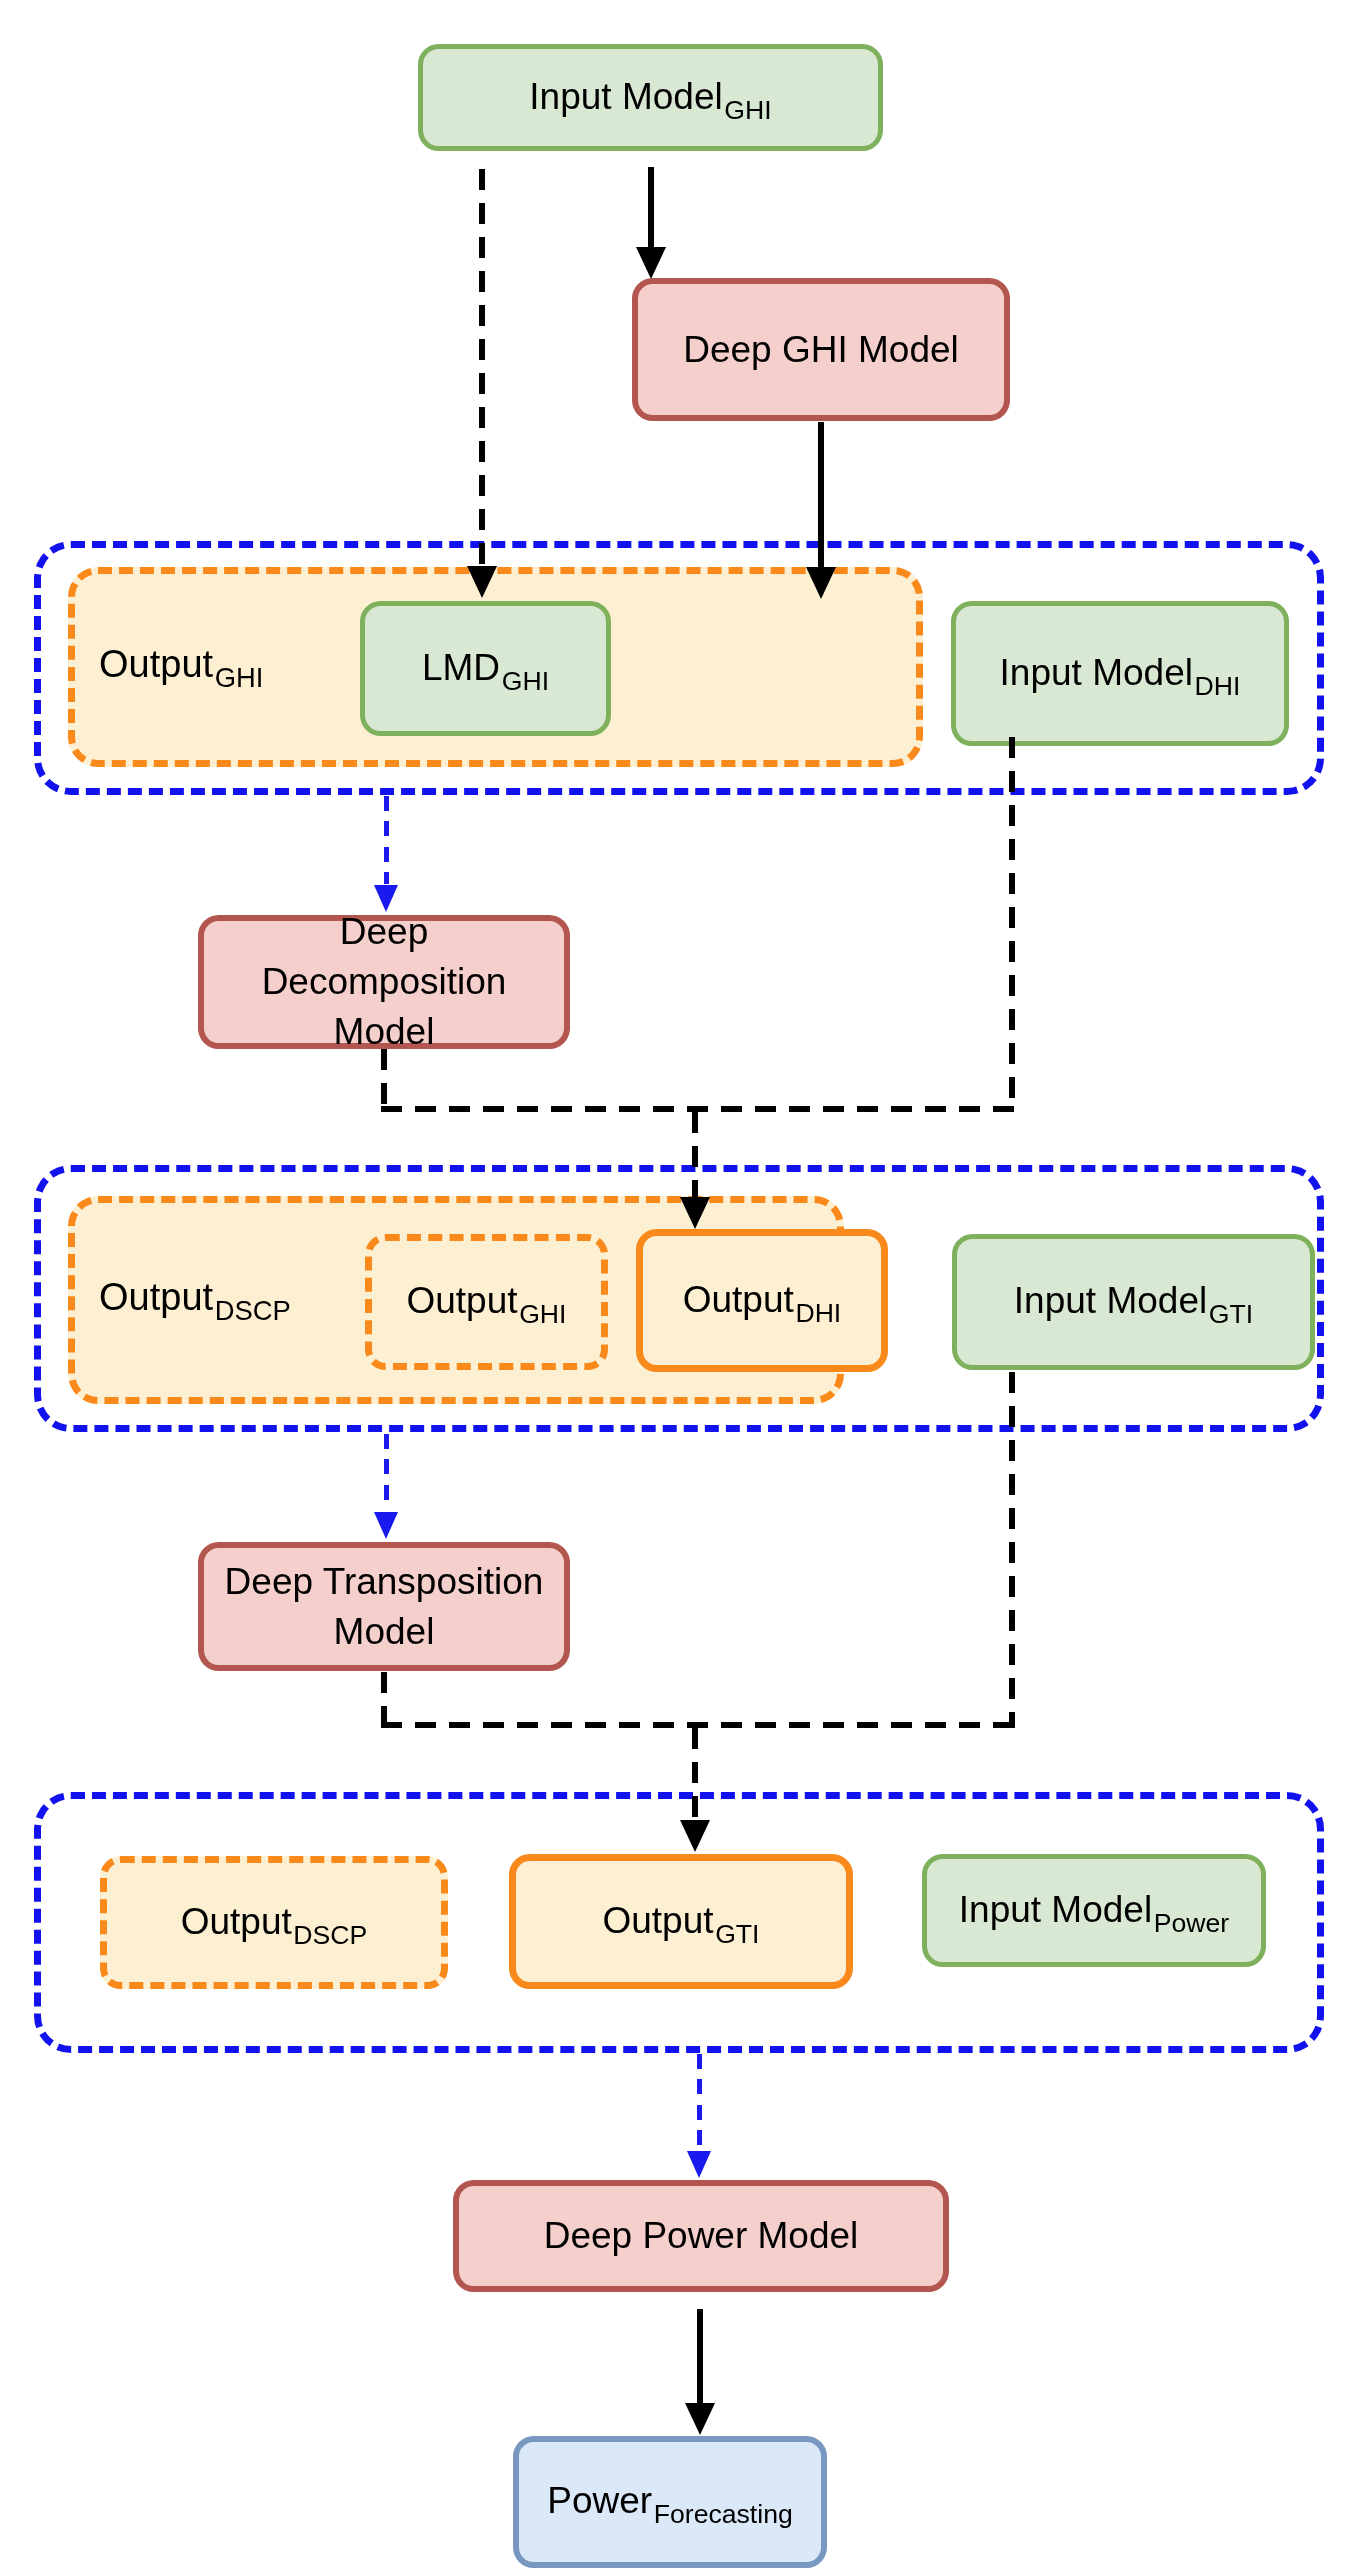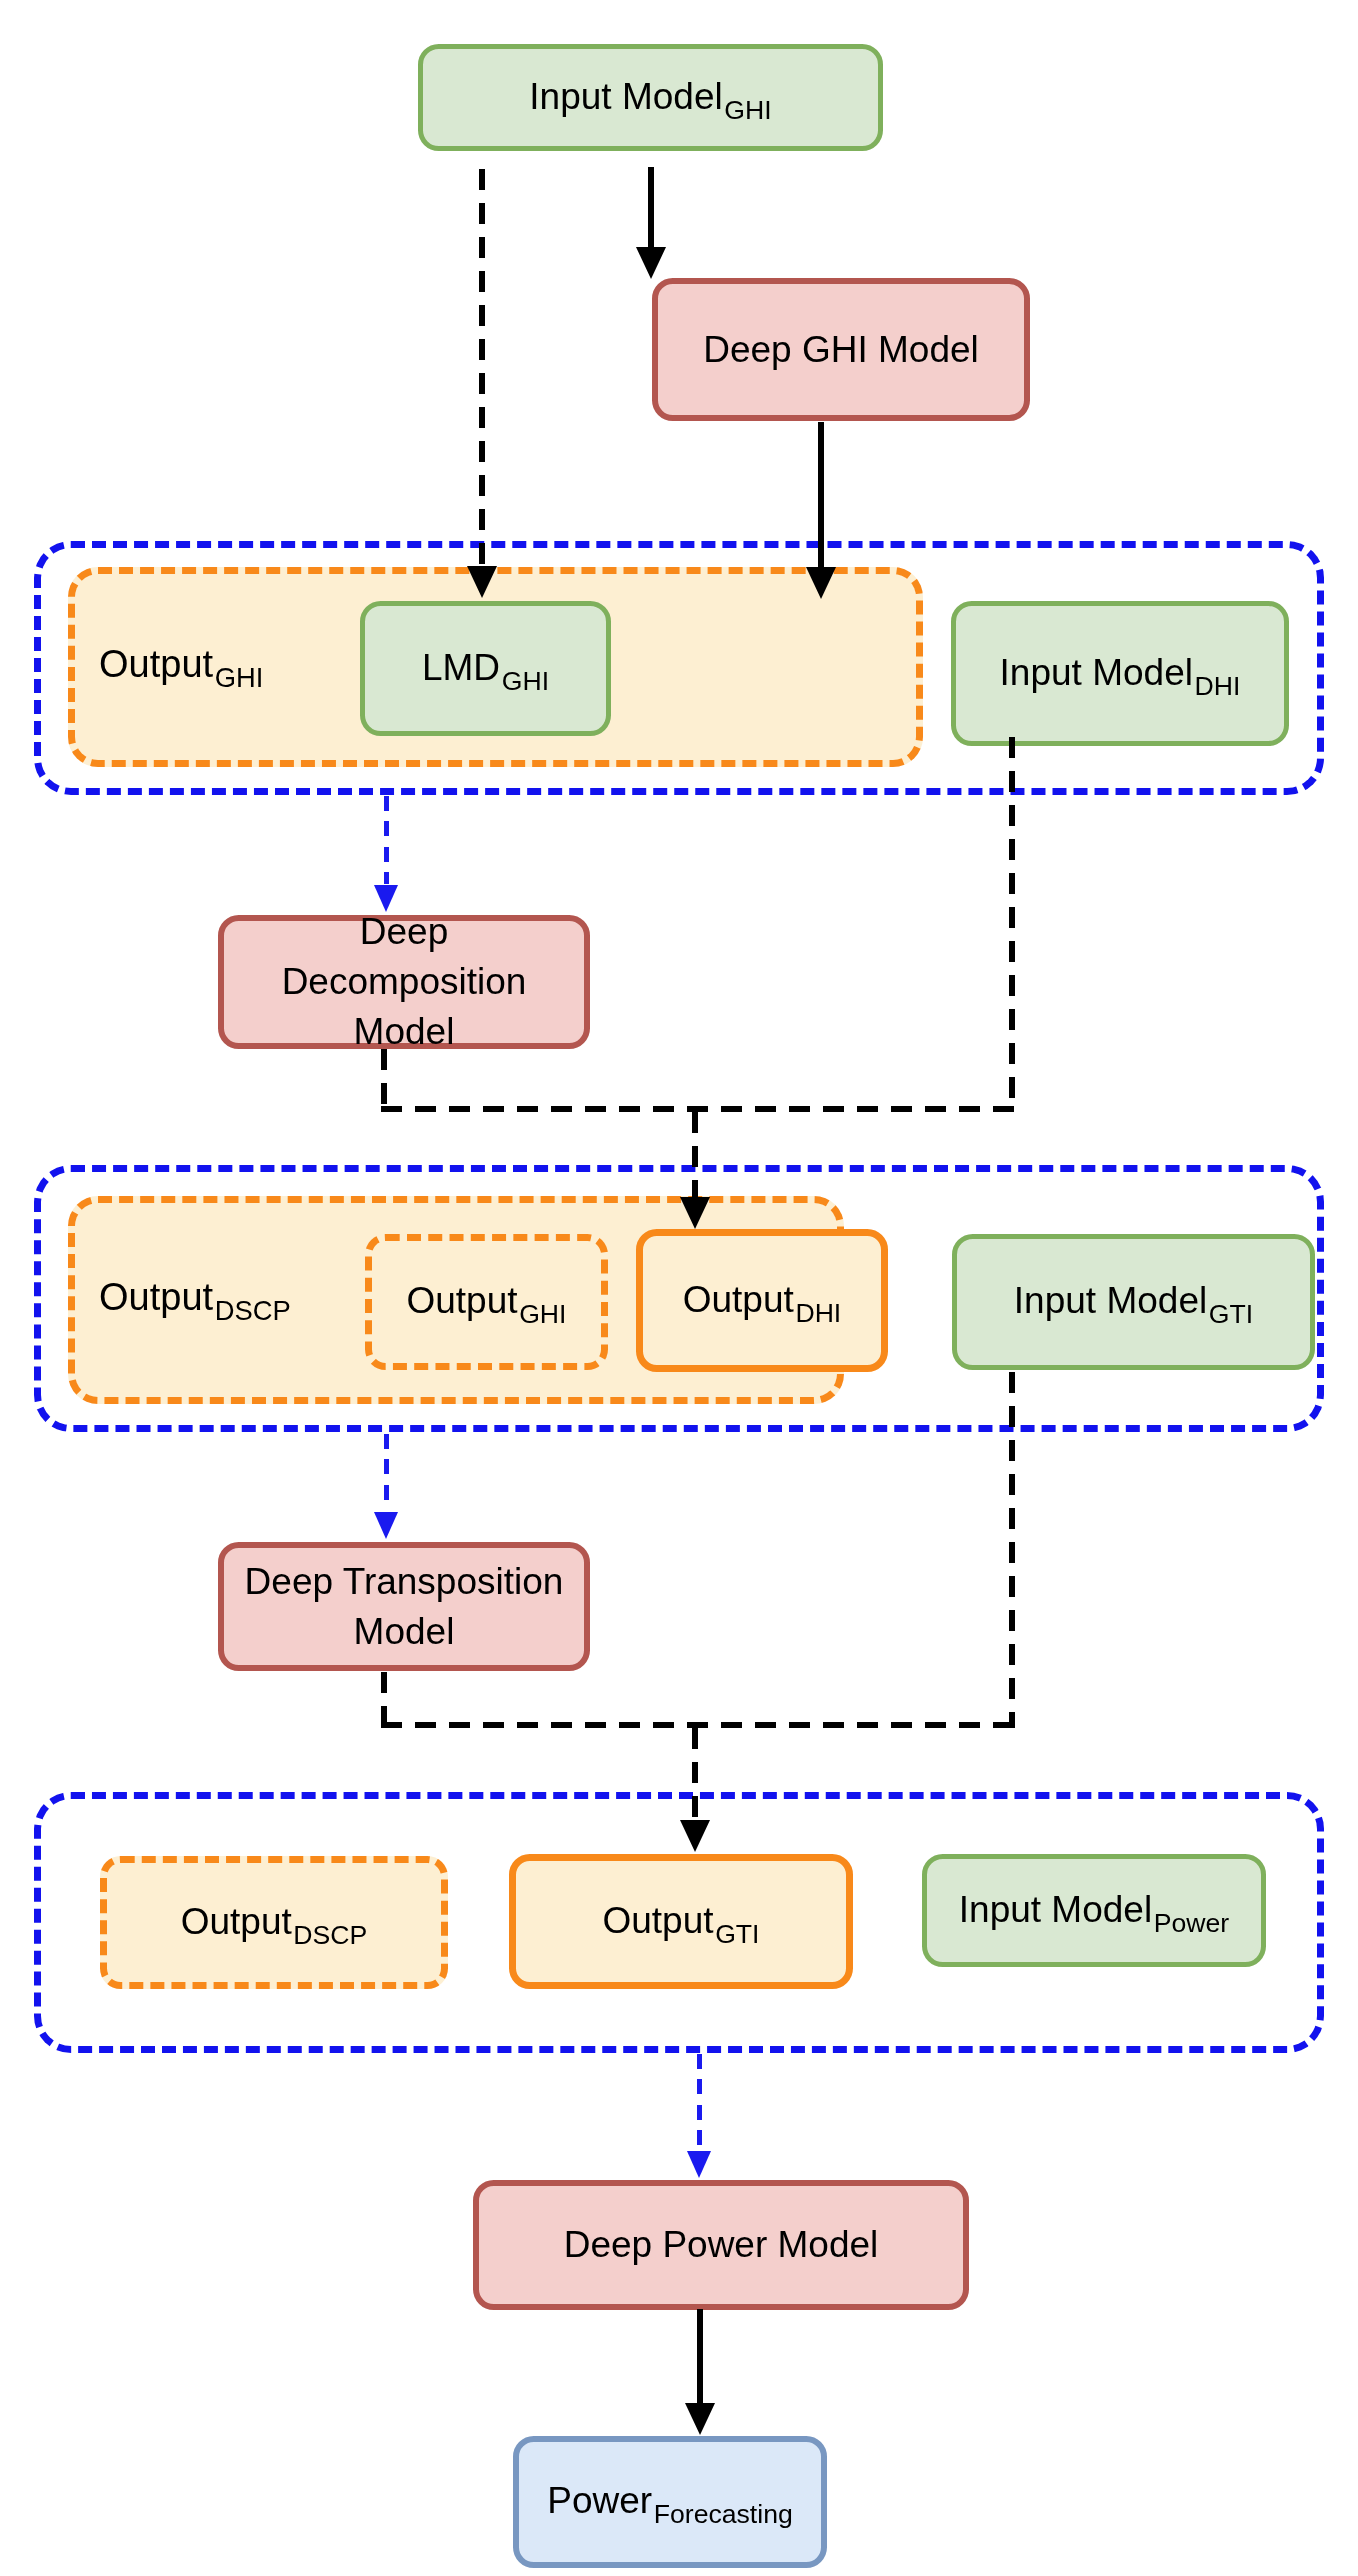--- a/index.html
+++ b/index.html
@@ -13,21 +13,21 @@
   html,body{margin:0;padding:0;background:#ffffff;}
   body{font-family:"Liberation Sans","DejaVu Sans",sans-serif;}
   .canvas{position:relative;width:1358px;height:2576px;background:#ffffff;overflow:hidden;}
 
   
   .node{position:absolute;display:flex;align-items:center;justify-content:center;
         text-align:center;box-sizing:border-box;border-radius:20.7px;color:#000;
         font-size:37px;line-height:1.35;z-index:3;padding:6.4px 14.3px;}
   .node sub{font-size:0.72em;vertical-align:-0.38em;line-height:1;margin-left:1.6px;}
   .green {background:var(--green-fill); border:5.6px solid var(--green-border);}
-  .red   {background:var(--red-fill);   border:6.4px solid var(--red-border);margin-left:20px;}
+  .red   {background:var(--red-fill);   border:6.4px solid var(--red-border);}
   .blue  {background:var(--blue-fill);  border:6.4px solid var(--blue-border);}
   .orange-solid {background:var(--orange-fill); border:7.2px solid var(--orange-border);}
   .orange-dashed{background:var(--orange-fill); border:7.2px dashed var(--orange-border);}
 
   
   .stage{position:absolute;box-sizing:border-box;border:7.2px dashed var(--container-border);
          border-radius:37px;background:transparent;z-index:1;}
 
   
   .ogroup{position:absolute;box-sizing:border-box;border:7.2px dashed var(--orange-border);
@@ -113,21 +113,21 @@
   </div>
 
   <div class="node orange-solid" style="left:509px;top:1854px;width:344px;height:135px">
     <span><span>Output</span><sub>GTI</sub></span>
   </div>
 
   <div class="node green" style="left:922px;top:1854px;width:344px;height:113px">
     <span><span>Input Model</span><sub>Power</sub></span>
   </div>
 
-  <div class="node red" style="left:453px;top:2180px;width:496px;height:130px">
+  <div class="node red" style="left:453px;top:2180px;width:496px;height:112px">
     <span>Deep Power Model</span>
   </div>
 
   <div class="node blue" style="left:513px;top:2436px;width:314px;height:132px">
     <span><span>Power</span><sub>Forecasting</sub></span>
   </div>
 
   <div class="dash-v" style="left:479px;top:169px;height:398px"></div>
   <div class="head-black" style="left:467px;top:566px"></div>
 

